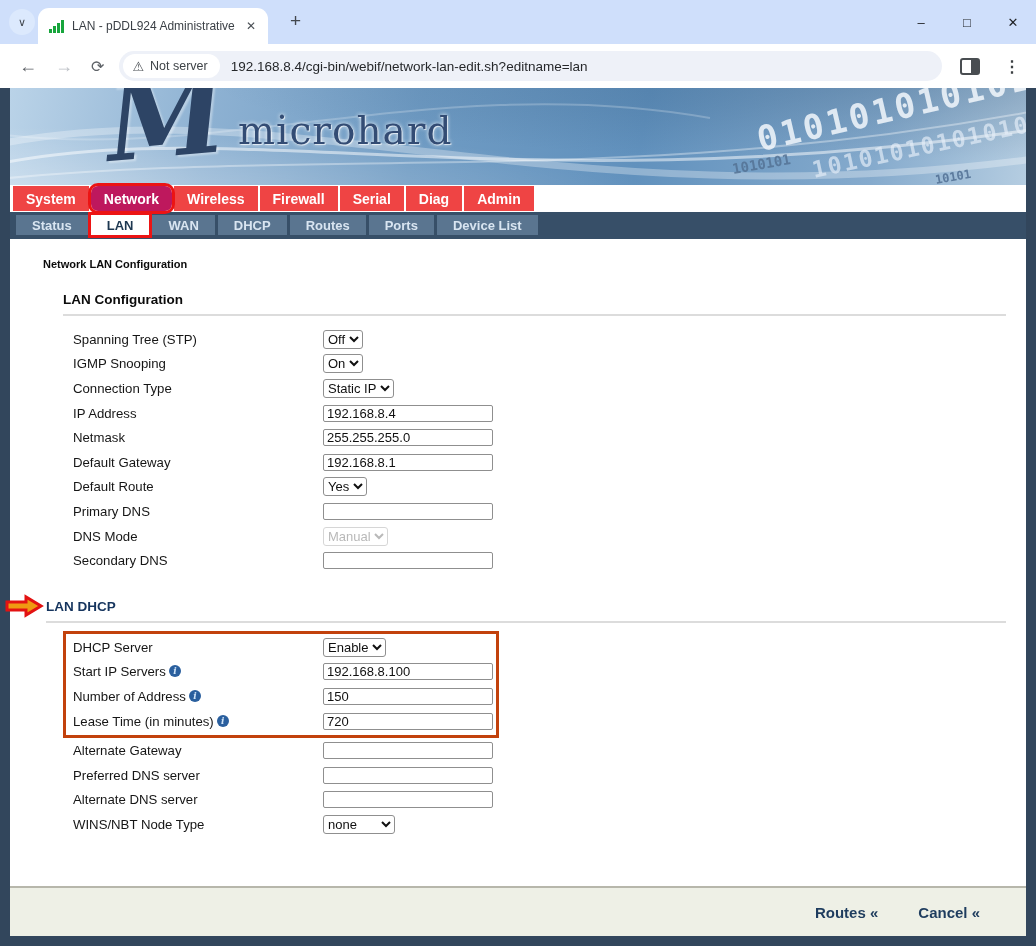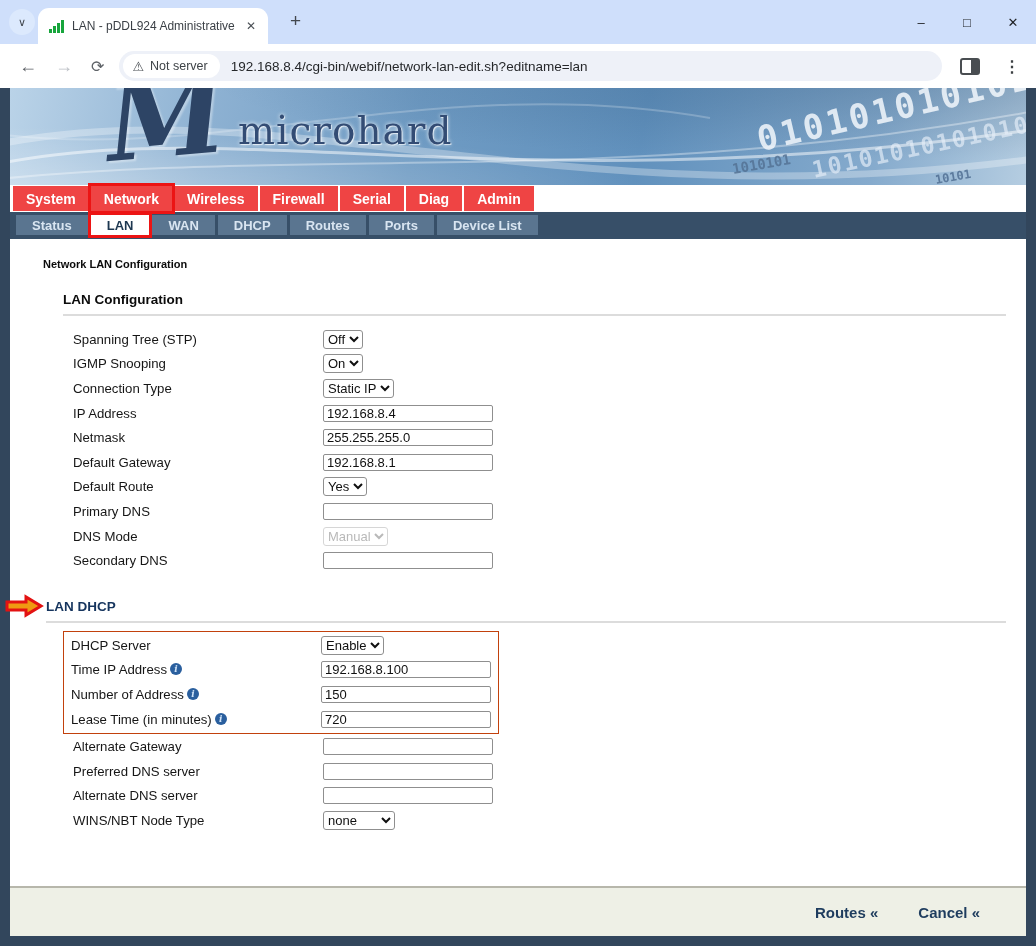--- a/index.html
+++ b/index.html
@@ -53,21 +53,21 @@
     text-shadow:0 0 4px rgba(255,255,255,.95), 1px 1px 0 rgba(255,255,255,.6); }
   .bin { position:absolute; font-family:"DejaVu Sans Mono", monospace; font-weight:bold; white-space:nowrap; }
   .b1 { right:-10px; top:0px;  font-size:34px; color:rgba(242,247,252,.85); transform:rotate(-13deg); letter-spacing:3px; }
   .b2 { right:-6px;  top:46px; font-size:23px; color:rgba(228,238,247,.68); transform:rotate(-12deg); letter-spacing:2px; }
   .b3 { right:235px; top:68px; font-size:14px; color:rgba(84,114,148,.85); transform:rotate(-10deg); }
   .b4 { right:55px;  top:82px; font-size:12px; color:rgba(70,100,138,.75); transform:rotate(-10deg); }
   
   .mainnav { background:#fff; display:flex; gap:2px; padding:1px 0 1px 3px; height:27px; position:relative; }
   .mtab { background:#ef4444; color:#fff; font-weight:bold; font-size:14px; padding:0 13px;
     display:flex; align-items:center; cursor:pointer; }
-  .mtab.selected { background:#ef4444; }
+  .mtab.selected { background:#be185d;border-radius:7px; }
   .annotated { outline:3px solid #ec1414; position:relative; z-index:3; }
   
   .subnav { background:#374f68; display:flex; gap:3px; padding:3px 0 4px 6px; height:27px; position:relative; }
   .stab { background:#5a7590; color:#d9e5f1; font-weight:bold; font-size:13px; padding:0 16px;
     display:flex; align-items:center; cursor:pointer; }
   .stab.selected { background:#fff; color:#1d3750; }
   
   .content { background:#fff; height:647px; position:relative; }
   .page-title { font-size:11px; font-weight:bold; color:#0b0b0b; padding:19px 0 0 33px; }
   .sec-head { font-size:13.5px; font-weight:bold; color:#0b0b0b; margin:22px 0 0 53px; }
@@ -76,21 +76,21 @@
   .frow { display:flex; align-items:center; height:24.6px; padding-left:63px; font-size:13.2px; color:#161616; }
   .frow .lbl { width:250px; flex-shrink:0; }
   select.sel { font-size:13px; height:19px; border:1px solid #8f8f8f; border-radius:3px;
     background:#fff; color:#101010; font-family:"Liberation Sans", sans-serif; }
   select.sel:disabled { color:#9c9c9c; border-color:#c6c6c6; }
   select.sel-wide { width:72px; }
   input.txt { width:170px; height:17px; font-size:13px; border:1px solid #8f8f8f; border-radius:2px;
     padding:0 3px; color:#101010; font-family:"Liberation Sans", sans-serif; }
   .dhcp-head { position:relative; margin:26px 0 0 36px; font-size:13.5px; font-weight:bold; color:#16355e; width:200px; }
   .arrow-ann { position:absolute; left:-42px; top:-5px; }
-  .red-box { margin-left:53px; width:436px; border:1px solid #c2410c; padding:1px 0 2px 0; }
+  .red-box { margin-left:53px; width:436px; border:3px solid #c2410c; padding:1px 0 2px 0; }
   .red-box .frow { padding-left:7px; }
   .info { display:inline-block; width:12px; height:12px; border-radius:50%; background:#2a5f9e;
     color:#cfe3f7; font-size:9px; font-weight:bold; font-style:italic; text-align:center;
     line-height:12px; margin-left:3px; vertical-align:2px; font-family:"DejaVu Serif", serif; cursor:pointer; }
   
   .end-line { border:none; border-top:2px solid #b7b7ab; }
   .footer-bar { background:#eef0e6; height:48px; display:flex; align-items:center;
     justify-content:flex-end; gap:40px; padding-right:46px; }
   .footer-link { font-size:15px; font-weight:bold; color:#1e3c5e; cursor:pointer; }
 </style>
@@ -226,21 +226,21 @@
       <span>LAN DHCP</span>
     </div>
     <hr class="rule2">
 
     <div class="red-box">
       <div class="frow">
         <span class="lbl">DHCP Server</span>
         <select class="sel"><option>Enable</option></select>
       </div>
       <div class="frow">
-        <span class="lbl"><span>Time IP Address</span><span class="info">i</span></span>
+        <span class="lbl"><span>Start IP Servers</span><span class="info">i</span></span>
         <input class="txt" value="192.168.8.100" style="">
       </div>
       <div class="frow">
         <span class="lbl"><span>Number of Address</span><span class="info">i</span></span>
         <input class="txt" value="150" style="">
       </div>
       <div class="frow">
         <span class="lbl"><span>Lease Time (in minutes)</span><span class="info">i</span></span>
         <input class="txt" value="720" style="">
       </div>

